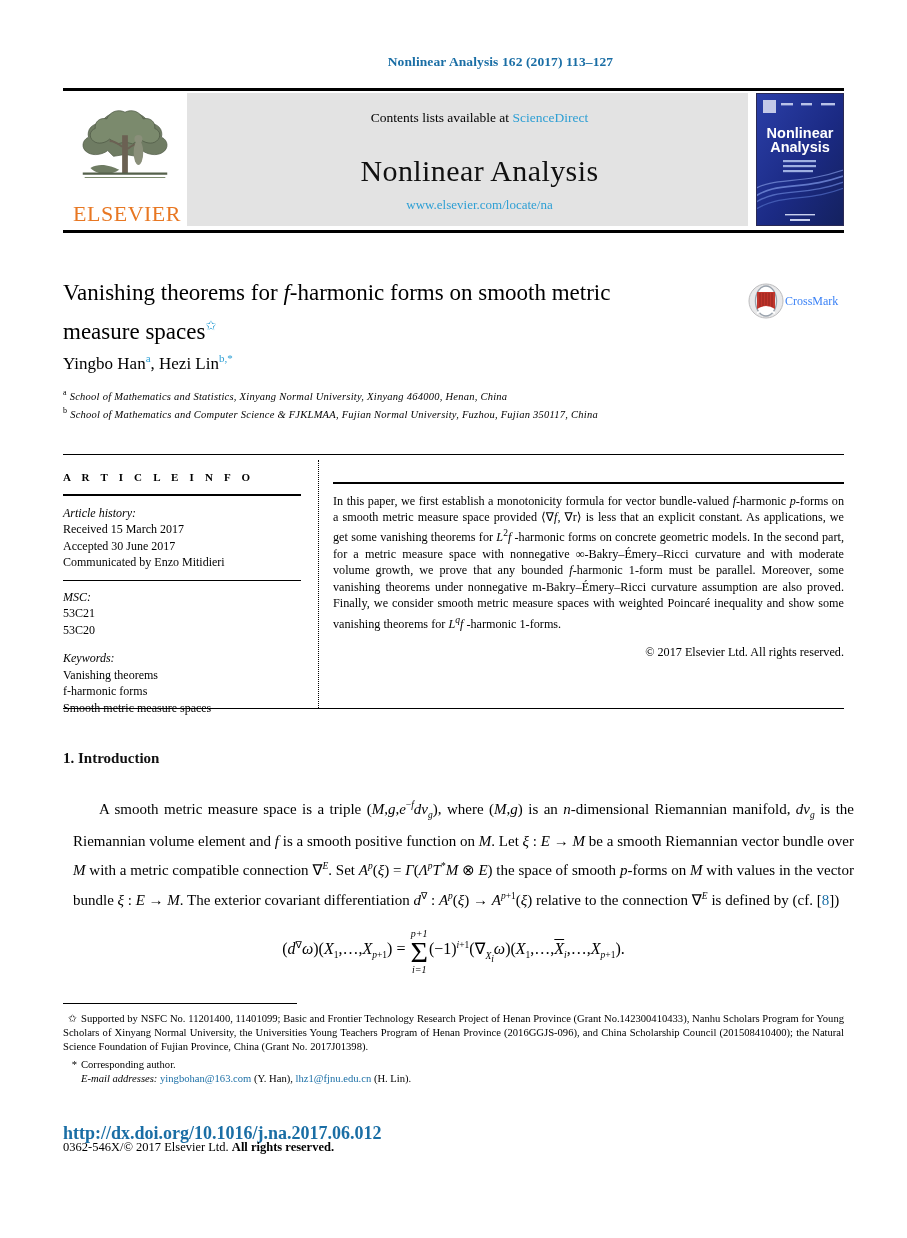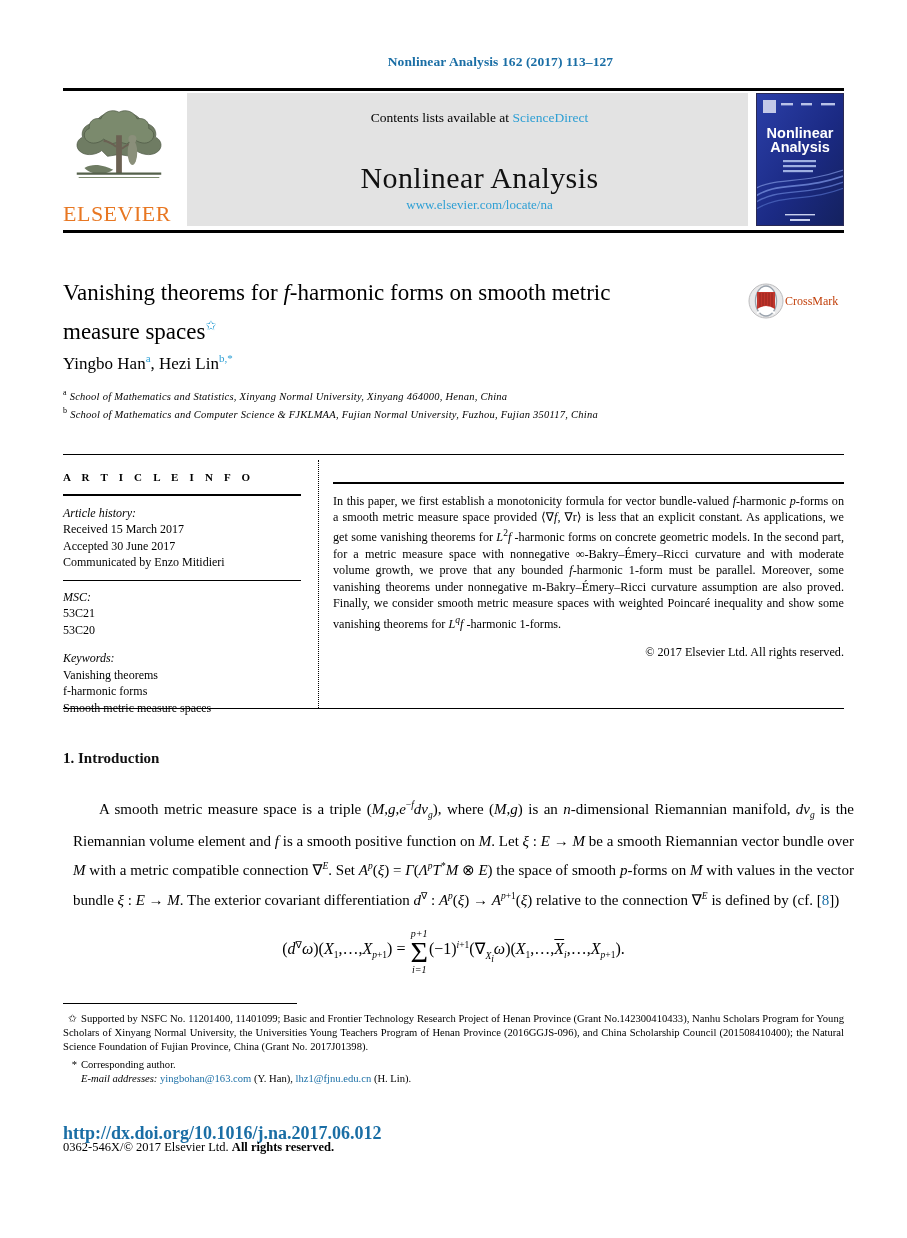--- a/index.html
+++ b/index.html
@@ -56,21 +56,21 @@
     width: 781px;
     height: 133px;
     display: flex;
     align-items: stretch;
   }
   .elsevier-logo {
     width: 118px;
     flex: 0 0 118px;
     display: flex;
     flex-direction: column;
-    align-items: flex-start;
+    align-items: flex-end;
     justify-content: flex-end;
     padding-bottom: 1px;
     gap: 13px;
   }
   .tree-svg { display:block; }
   .elsevier-word {
     font-family: "Liberation Serif", serif;
     font-size: 22px;
     color: #e87722;
     letter-spacing: 0.5px;
@@ -92,21 +92,21 @@
   }
   .banner-contents {
     margin-top: 17px;
     font-size: 13.5px;
     color: #000;
   }
   .banner-contents .sd {
     color: #2e9fd4;
   }
   .banner-journal {
-    margin-top: 35px;
+    margin-top: 28px;
     font-size: 30px;
     font-family: "Liberation Serif", serif;
     color: #111;
     letter-spacing: 0.4px;
   }
   .banner-url {
     position: absolute;
     bottom: 13px;
     font-size: 13px;
     color: #2e9fd4;
@@ -139,21 +139,21 @@
   .crossmark {
     position: absolute;
     left: 748px; top: 281px;
     width: 100px;
     height: 40px;
     display: flex;
     align-items: center;
   }
   .crossmark-label {
     font-size: 12px;
-    color: #c2410c;
+    color: #3b82f6;
     margin-left: 1px;
     font-family: "Liberation Serif", serif;
   }
 
   .authors {
     position: absolute;
     left: 63px; top: 352px;
     font-size: 17px;
     font-family: "Liberation Serif", serif;
   }

